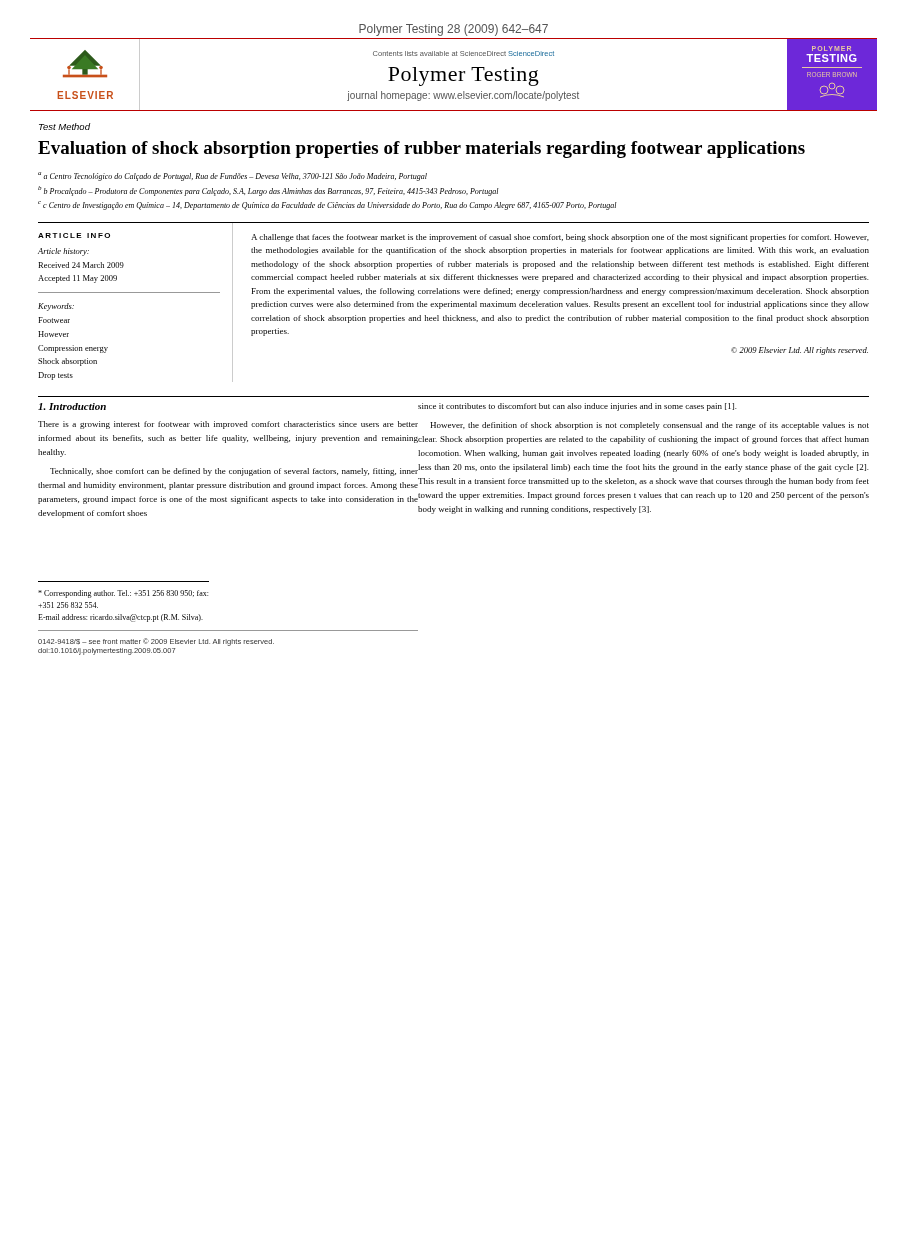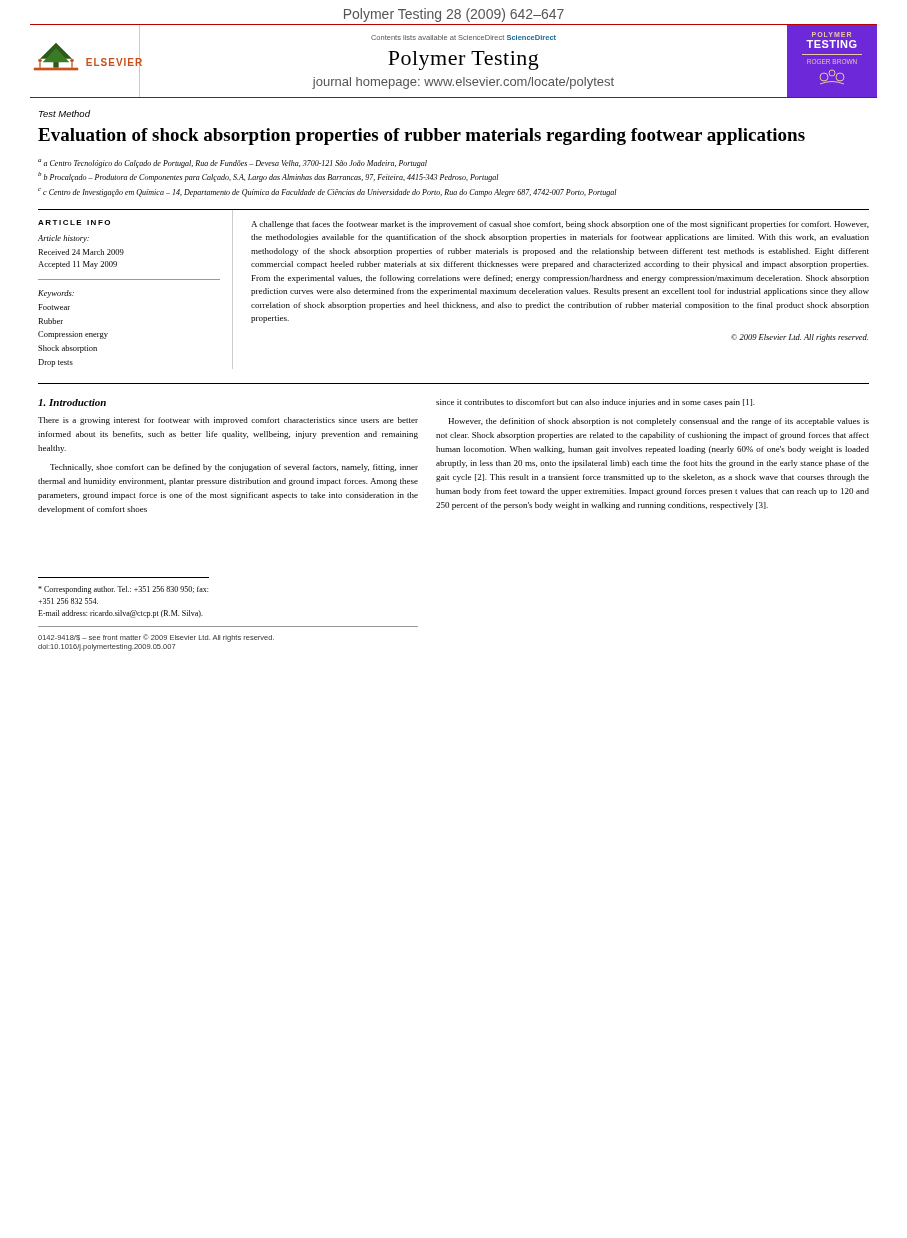--- a/index.html
+++ b/index.html
@@ -13,23 +13,23 @@
     }
     .page-wrapper {
       width: 907px;
       min-height: 1238px;
       background: #fff;
       padding: 0;
     }
     
     .top-journal-line {
       text-align: center;
-      font-size: 14px;
+      font-size: 12px;
       color: #555;
-      padding: 6px 0 2px 0;
+      padding: 22px 0 2px 0;
       font-family: Arial, sans-serif;
     }
     .journal-header {
       display: flex;
       align-items: stretch;
       border-top: 1.5px solid #b00;
       border-bottom: 1.5px solid #b00;
       margin: 0 30px;
       padding: 0;
     }
@@ -37,22 +37,22 @@
       width: 110px;
       min-width: 110px;
       display: flex;
       align-items: center;
       justify-content: center;
       border-right: 1px solid #ccc;
       padding: 8px 6px;
     }
     .elsevier-logo-inner {
       display: flex;
-      flex-direction: row;
-      align-items: center;
+      flex-direction: column;
+      align-items: flex-end;
     }
     .elsevier-tree {
       width: 60px;
       height: 40px;
     }
     .elsevier-text {
       font-family: Arial, sans-serif;
       font-size: 10px;
       font-weight: bold;
       color: #c8501a;
@@ -69,31 +69,30 @@
     }
     .sciencedirect-line {
       font-size: 7.5px;
       color: #555;
       font-family: Arial, sans-serif;
       margin-bottom: 3px;
     }
     .sciencedirect-line a {
       color: #1a6b9a;
       text-decoration: none;
-      font-weight: bold;
     }
     .journal-title-main {
       font-size: 22px;
       font-family: 'Times New Roman', serif;
       color: #000;
       font-weight: normal;
       letter-spacing: 0.5px;
     }
     .journal-homepage-line {
-      font-size: 13px;
+      font-size: 10px;
       color: #555;
       font-family: Arial, sans-serif;
       margin-top: 3px;
     }
     .polymer-testing-badge {
       width: 90px;
       min-width: 90px;
       background: #6d28d9;
       display: flex;
       flex-direction: column;
@@ -231,22 +230,21 @@
       margin-top: 6px;
       font-style: italic;
     }
     
     .body-section {
       margin-top: 14px;
       border-top: 1.5px solid #000;
     }
     .two-col-body {
       display: flex;
-      gap: 18px;
-      margin-top: 12px;
+      margin-top: 3px;
     }
     .body-left {
       width: 380px;
       min-width: 380px;
     }
     .body-right {
       flex: 1;
     }
     .section-title {
       font-size: 11px;
@@ -348,34 +346,34 @@
       </svg>
     </div>
   </div>
 
   <div class="main-content">
     <div class="article-type">Test Method</div>
     <div class="article-title">Evaluation of shock absorption properties of rubber materials regarding footwear applications</div>
     <div class="affiliations">
       <span class="aff-line"><sup>a</sup> <span>a Centro Tecnológico do Calçado de Portugal, Rua de Fundões – Devesa Velha, 3700-121 São João Madeira, Portugal</span></span>
       <span class="aff-line"><sup>b</sup> <span>b Procalçado – Produtora de Componentes para Calçado, S.A, Largo das Alminhas das Barrancas, 97, Feiteira, 4415-343 Pedroso, Portugal</span></span>
-      <span class="aff-line"><sup>c</sup> <span>c Centro de Investigação em Química – 14, Departamento de Química da Faculdade de Ciências da Universidade do Porto, Rua do Campo Alegre 687, 4742-007 Porto, Portugal</span></span>
+      <span class="aff-line"><sup>c</sup> <span>c Centro de Investigação em Química – 14, Departamento de Química da Faculdade de Ciências da Universidade do Porto, Rua do Campo Alegre 687, 4165-007 Porto, Portugal</span></span>
     </div>
 
     <div class="two-col">
 
       <div class="left-col">
         <div class="section-header">ARTICLE INFO</div>
         <div class="article-history-label">Article history:</div>
         <div class="article-history-item">Received 24 March 2009</div>
         <div class="article-history-item">Accepted 11 May 2009</div>
         <hr class="divider-thin">
         <div class="keywords-label">Keywords:</div>
         <div class="keyword-item">Footwear</div>
-        <div class="keyword-item">Rubber</div>
+        <div class="keyword-item">However</div>
         <div class="keyword-item">Compression energy</div>
         <div class="keyword-item">Shock absorption</div>
         <div class="keyword-item">Drop tests</div>
       </div>
 
       <div class="right-col">
         <div class="abstract-text">A challenge that faces the footwear market is the improvement of casual shoe comfort, being shock absorption one of the most significant properties for comfort. However, the methodologies available for the quantification of the shock absorption properties in materials for footwear applications are limited. With this work, an evaluation methodology of the shock absorption properties of rubber materials is proposed and the relationship between different test methods is established. Eight different commercial compact heeled rubber materials at six different thicknesses were prepared and characterized according to their physical and impact absorption properties. From the experimental values, the following correlations were defined; energy compression/hardness and energy compression/maximum deceleration. Shock absorption prediction curves were also determined from the experimental maximum deceleration values. Results present an excellent tool for industrial applications since they allow correlation of shock absorption properties and heel thickness, and also to predict the contribution of rubber material composition to the final product shock absorption properties.</div>
         <div class="abstract-copyright">© 2009 Elsevier Ltd. All rights reserved.</div>
       </div>
     </div>

